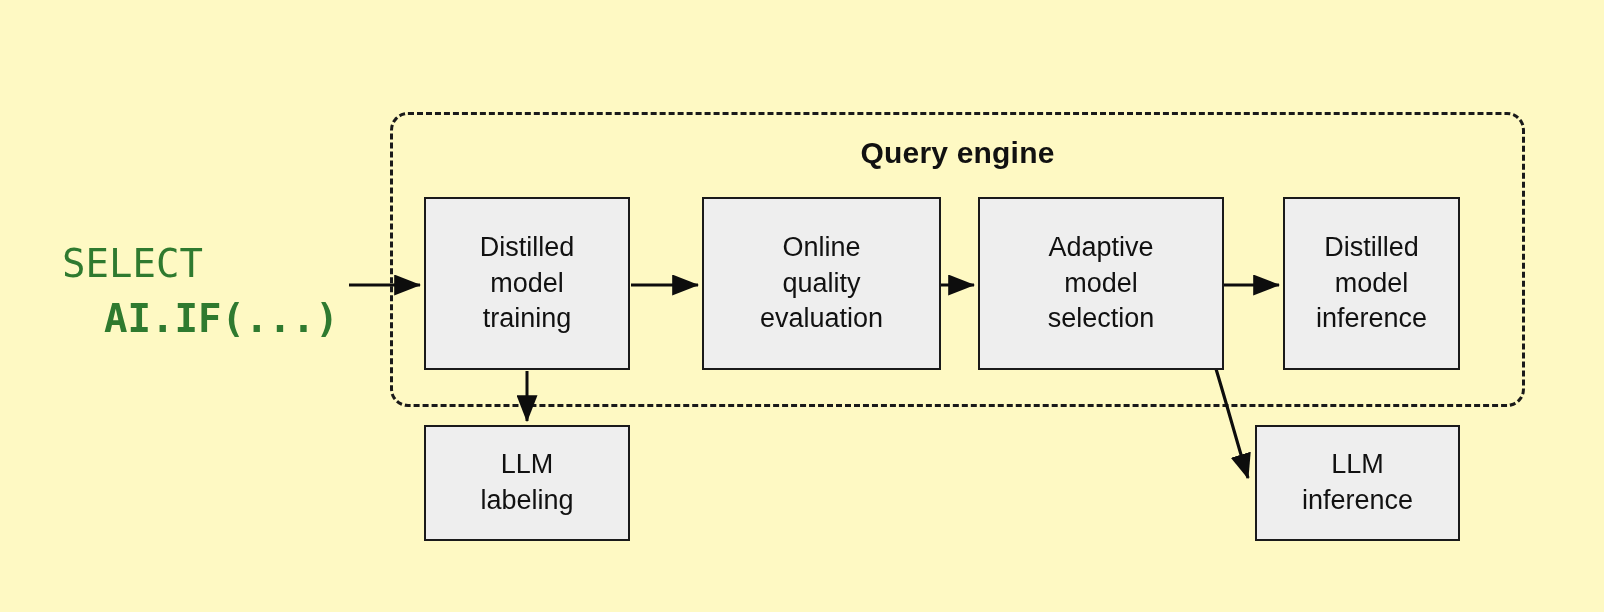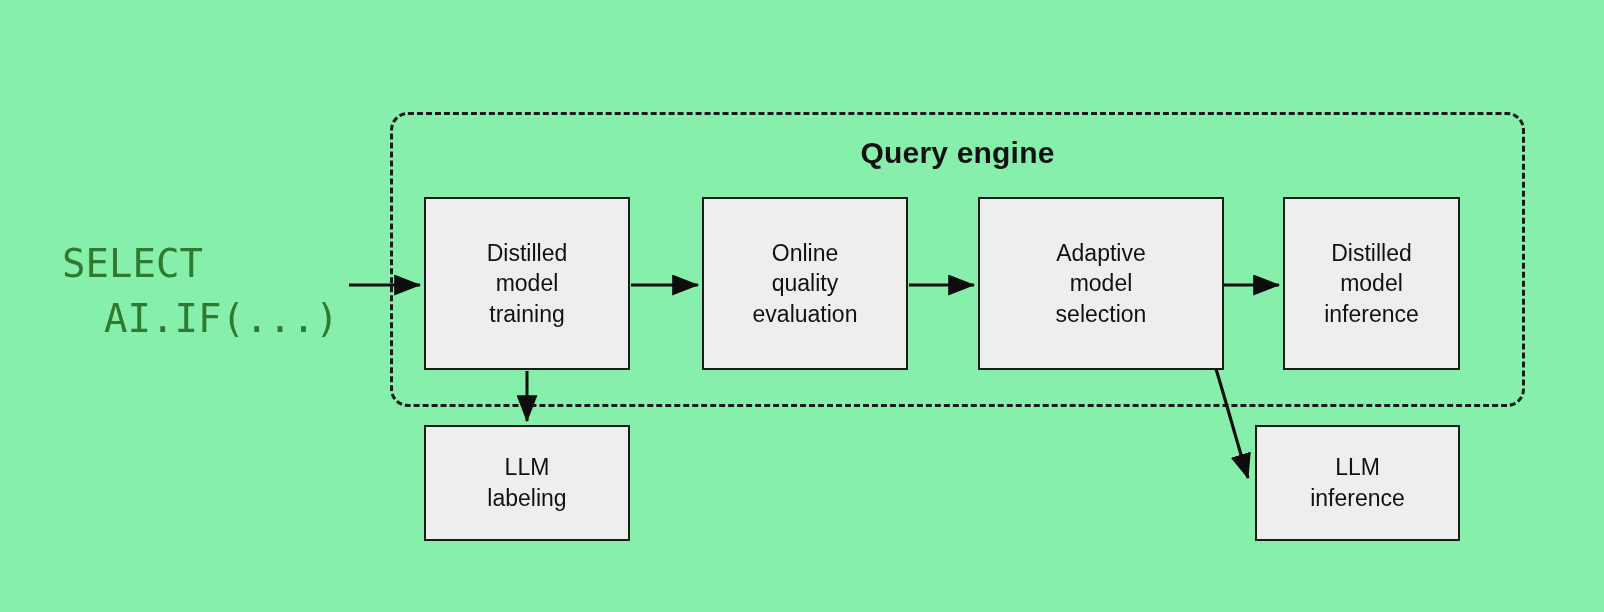--- a/index.html
+++ b/index.html
@@ -4,21 +4,21 @@
 <style>
   html, body {
     margin: 0;
     padding: 0;
     background: #ffffff;
   }
   #canvas {
     position: relative;
     width: 1604px;
     height: 612px;
-    background: #86efac;
+    background: #fef9c3;
     overflow: hidden;
     font-family: "Liberation Sans", sans-serif;
   }
 
   
   .group-frame {
     position: absolute;
     left: 390px;
     top: 112px;
     width: 1135px;
@@ -45,46 +45,46 @@
   .node {
     position: absolute;
     box-sizing: border-box;
     background: #eeeeee;
     border: 2.5px solid #1a1a1a;
     display: flex;
     align-items: center;
     justify-content: center;
     text-align: center;
     color: #111111;
-    font-size: 23px;
+    font-size: 27px;
     line-height: 1.33;
     white-space: pre-line;
     padding: 2px 12px;
   }
 
   #node-distilled-training { left: 424px; top: 197px; width: 206px; height: 173px; }
-  #node-online-eval        { left: 702px; top: 197px; width: 206px; height: 173px; text-align: center; }
+  #node-online-eval        { left: 702px; top: 197px; width: 239px; height: 173px; text-align: center; }
   #node-adaptive-selection { left: 978px; top: 197px; width: 246px; height: 173px; }
   #node-distilled-inference{ left: 1283px; top: 197px; width: 177px; height: 173px; }
   #node-llm-labeling       { left: 424px; top: 425px; width: 206px; height: 116px; }
   #node-llm-inference      { left: 1255px; top: 425px; width: 205px; height: 116px; }
 
   
   .sql-block {
     position: absolute;
     left: 56px;
     top: 236px;
     width: 285px;
     font-family: "DejaVu Sans Mono", "Liberation Mono", monospace;
     font-size: 39px;
     line-height: 1.42;
     color: #2f7a2f;
   }
   .sql-line-1 { display: block; text-align: left; padding-left: 6px; }
-  .sql-line-2 { display: block; text-align: left; padding-left: 48px; font-weight: normal; }
+  .sql-line-2 { display: block; text-align: left; padding-left: 48px; font-weight: bold; }
 
   
   .edges {
     position: absolute;
     left: 0; top: 0;
     width: 1604px;
     height: 612px;
     pointer-events: none;
   }
 </style>

